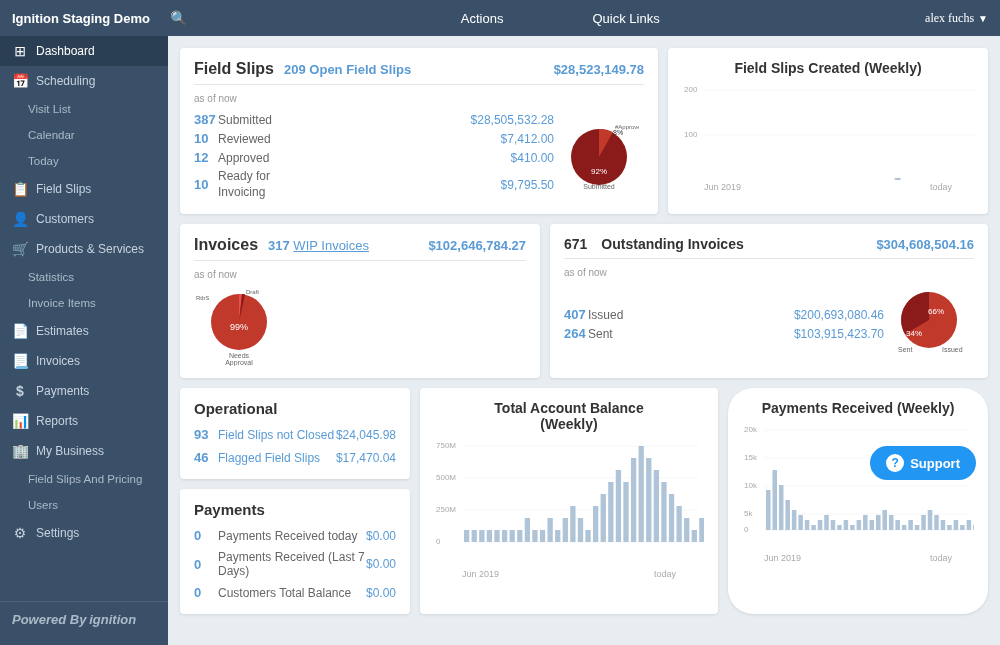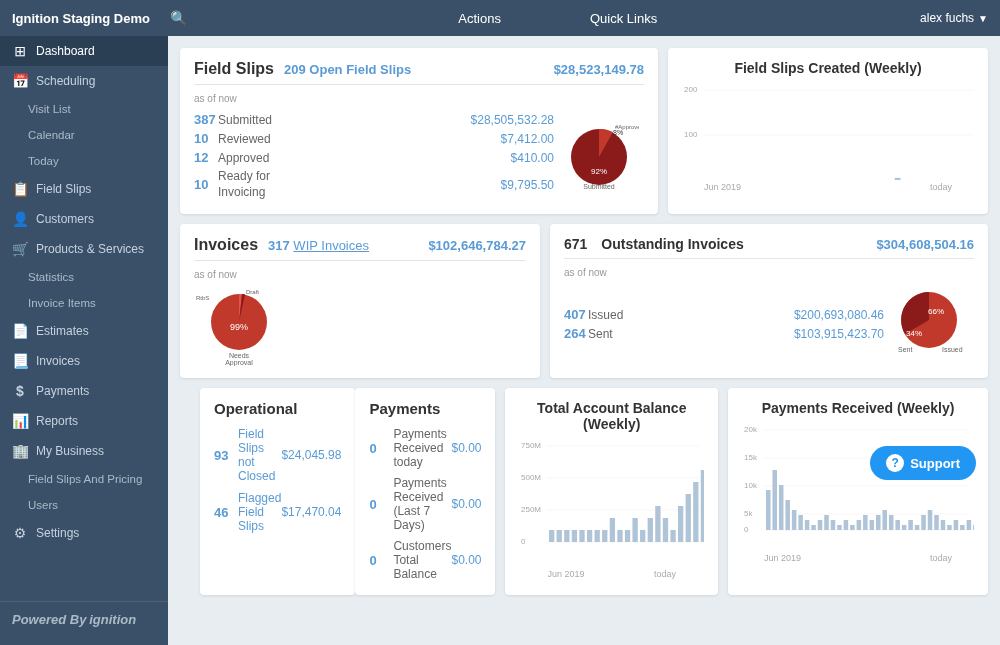--- a/index.html
+++ b/index.html
@@ -112,21 +112,21 @@
 </head>
 <body>
 
 <div class="top-nav">
   <span class="top-nav-title">Ignition Staging Demo</span>
   <span style="margin-right:8px; font-size:14px; cursor:pointer;">🔍</span>
   <div class="top-nav-center">
     <span style="cursor:pointer;">Actions</span>
     <span style="cursor:pointer;">Quick Links</span>
   </div>
-  <span class="top-nav-right" style="cursor:pointer;">alex fuchs</span>
+  <span class="top-nav-right" style="cursor:pointer;font-family:Liberation Serif, serif;">alex fuchs</span>
   <span style="margin-left:4px; font-size:10px;">▼</span>
 </div>
 
 <div class="layout">
 
   <nav class="sidebar">
     <div class="sidebar-item active">
       <span class="sidebar-icon">⊞</span>
       <span>Dashboard</span>
     </div>
@@ -362,21 +362,21 @@
               <text x="14" y="68" font-size="7" fill="#666">Sent</text>
               <text x="58" y="68" font-size="7" fill="#666">Issued</text>
             </svg>
           </div>
         </div>
       </div>
     </div>
 
     <div class="row">
 
-      <div style="display:flex; flex-direction:row; gap:0; flex: 0 0 230px; margin-left: 20px;">
+      <div style="display:flex; flex-direction:column; gap:10px; flex: 0 0 230px;">
 
         <div class="card">
           <div style="font-size:15px; font-weight:bold; color:#333; margin-bottom:8px;">Operational</div>
           <div class="stats-row-item" style="margin-bottom:4px;">
             <span class="stat-num">93</span>
             <a class="op-link" href="#">Field Slips not Closed</a>
             <span class="stat-amount">$24,045.98</span>
           </div>
           <div class="stats-row-item">
             <span class="stat-num">46</span>
@@ -453,21 +453,21 @@
             <rect x="265.2352941176471" y="82" width="5.311764705882353" height="24" fill="#b0c4d8"></rect>
             <rect x="272.8235294117647" y="94" width="5.311764705882353" height="12" fill="#b0c4d8"></rect>
             <rect x="280.4117647058823" y="94" width="5.311764705882353" height="12" fill="#b0c4d8"></rect>
           </svg>
         <div style="display:flex; justify-content:space-between; font-size:9px; color:#aaa; padding: 0 28px 0 28px;">
           <span>Jun 2019</span>
           <span>today</span>
         </div>
       </div>
 
-      <div class="card" style="flex: 0 0 260px; position:relative;">
+      <div class="card" style="flex: 0 0 260px; position:relative;border-radius:25px;">
         <div style="font-size:14px; font-weight:bold; color:#333; text-align:center; margin-bottom:4px;">Payments Received (Weekly)</div>
         <svg width="100%" height="130" id="payments-chart">
           <text x="2" y="12" font-size="8" fill="#aaa">20k</text>
           <text x="2" y="40" font-size="8" fill="#aaa">15k</text>
           <text x="2" y="68" font-size="8" fill="#aaa">10k</text>
           <text x="2" y="96" font-size="8" fill="#aaa">5k</text>
           <text x="2" y="112" font-size="8" fill="#aaa">0</text>
           <line x1="22" y1="10" x2="98%" y2="10" stroke="#eee" stroke-width="0.5"></line>
           <line x1="22" y1="38" x2="98%" y2="38" stroke="#eee" stroke-width="0.5"></line>
           <line x1="22" y1="66" x2="98%" y2="66" stroke="#eee" stroke-width="0.5"></line>

